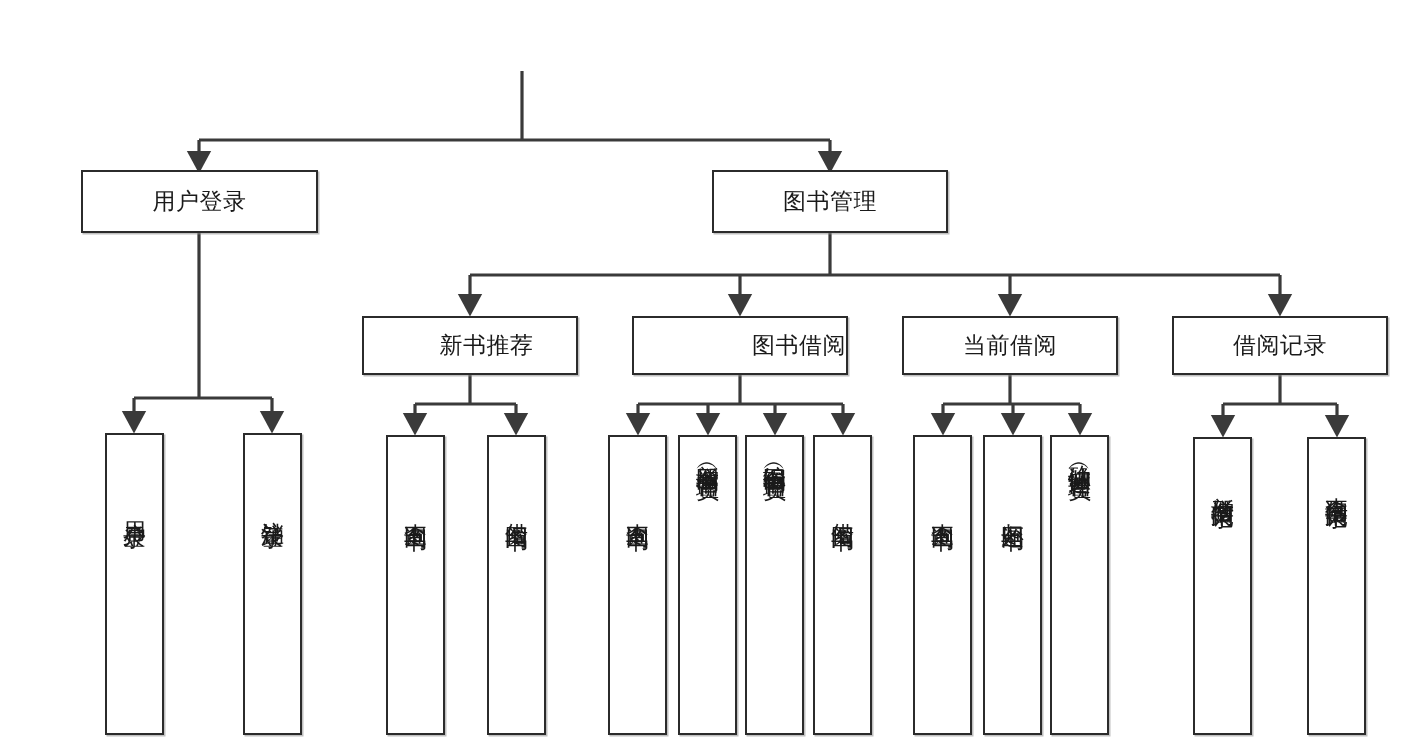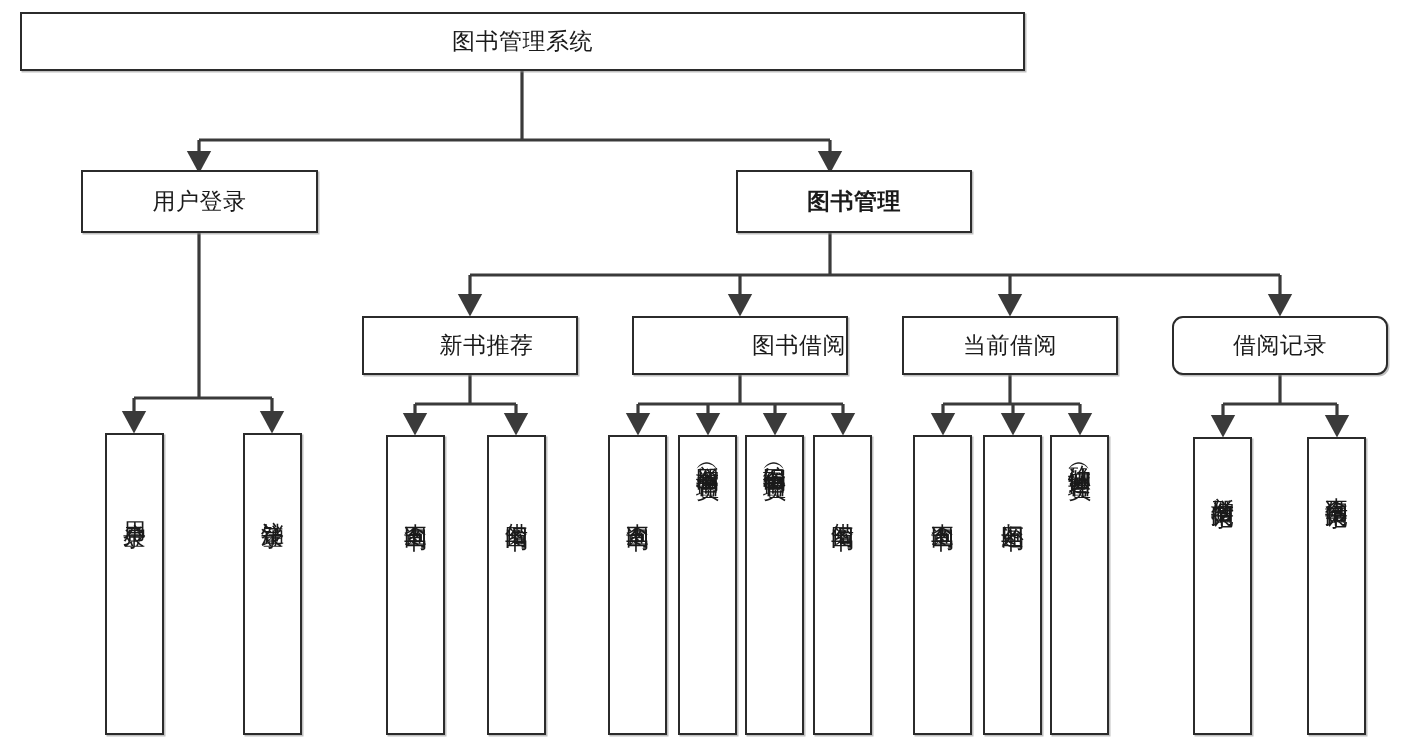--- a/index.html
+++ b/index.html
@@ -129,45 +129,42 @@
     </g>
 
     <g stroke="#3a3a3a" stroke-width="3.2" fill="none">
       <path d="M1280,375 L1280,404"></path>
       <path d="M1223,404 L1337,404"></path>
       <path d="M1223,404 L1223,424" marker-end="url(#arrow)"></path>
       <path d="M1337,404 L1337,424" marker-end="url(#arrow)"></path>
     </g>
   </svg>
 
-  <div class="node horizontal" style="left:20px; top:12px; width:1005px; height:59px;">
-    <span class="node-label">图书管理系统</span>
-  </div>
 
   <div class="node horizontal" style="left:81px; top:170px; width:237px; height:63px;">
     <span class="node-label">用户登录</span>
   </div>
 
-  <div class="node horizontal" style="left:736px; top:170px; width:236px; height:63px;font-weight:bold;">
+  <div class="node horizontal" style="left:712px; top:170px; width:236px; height:63px;">
     <span class="node-label">图书管理</span>
   </div>
 
   <div class="node horizontal" style="left:362px; top:316px; width:216px; height:59px;padding-left:33px;">
     <span class="node-label">新书推荐</span>
   </div>
 
   <div class="node horizontal" style="left:632px; top:316px; width:216px; height:59px;justify-content:flex-end;">
     <span class="node-label">图书借阅</span>
   </div>
 
   <div class="node horizontal" style="left:902px; top:316px; width:216px; height:59px;">
     <span class="node-label">当前借阅</span>
   </div>
 
-  <div class="node horizontal" style="left:1172px; top:316px; width:216px; height:59px;border-radius:11px;">
+  <div class="node horizontal" style="left:1172px; top:316px; width:216px; height:59px;">
     <span class="node-label">借阅记录</span>
   </div>
 
   <div class="node vertical" style="left:105px; top:433px; width:59px; height:302px; padding-top:68px;">
     <span class="node-label">用户登录</span>
   </div>
 
   <div class="node vertical" style="left:243px; top:433px; width:59px; height:302px; padding-top:68px;">
     <span class="node-label">注销登录</span>
   </div>

